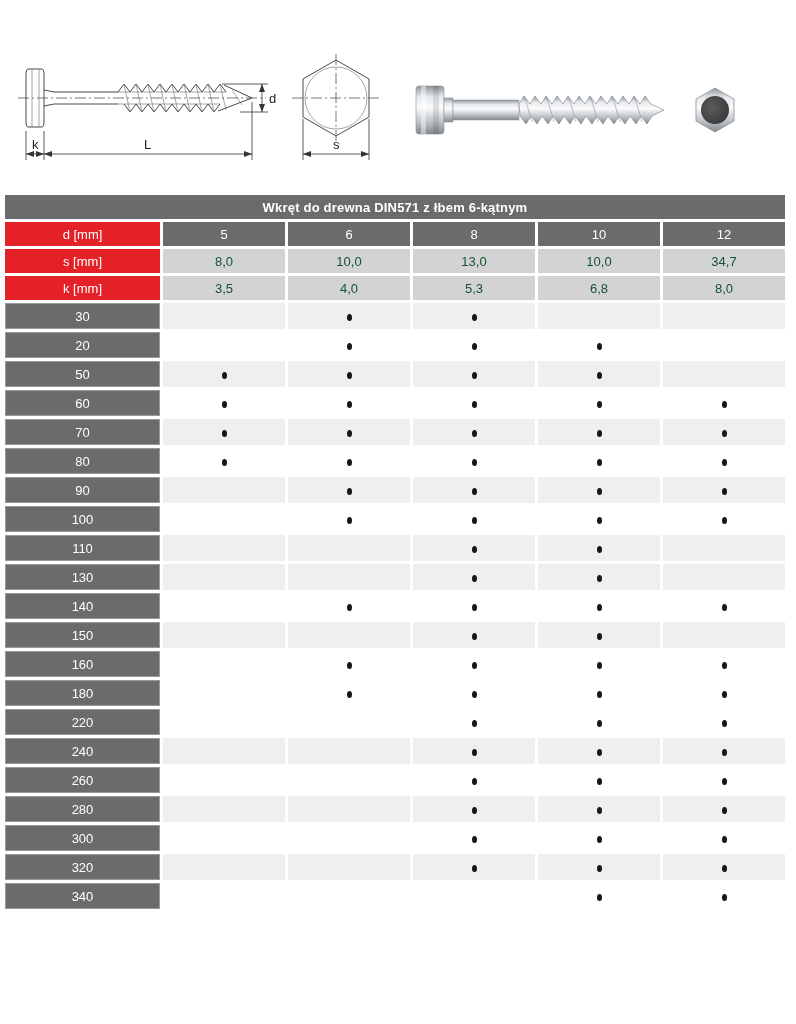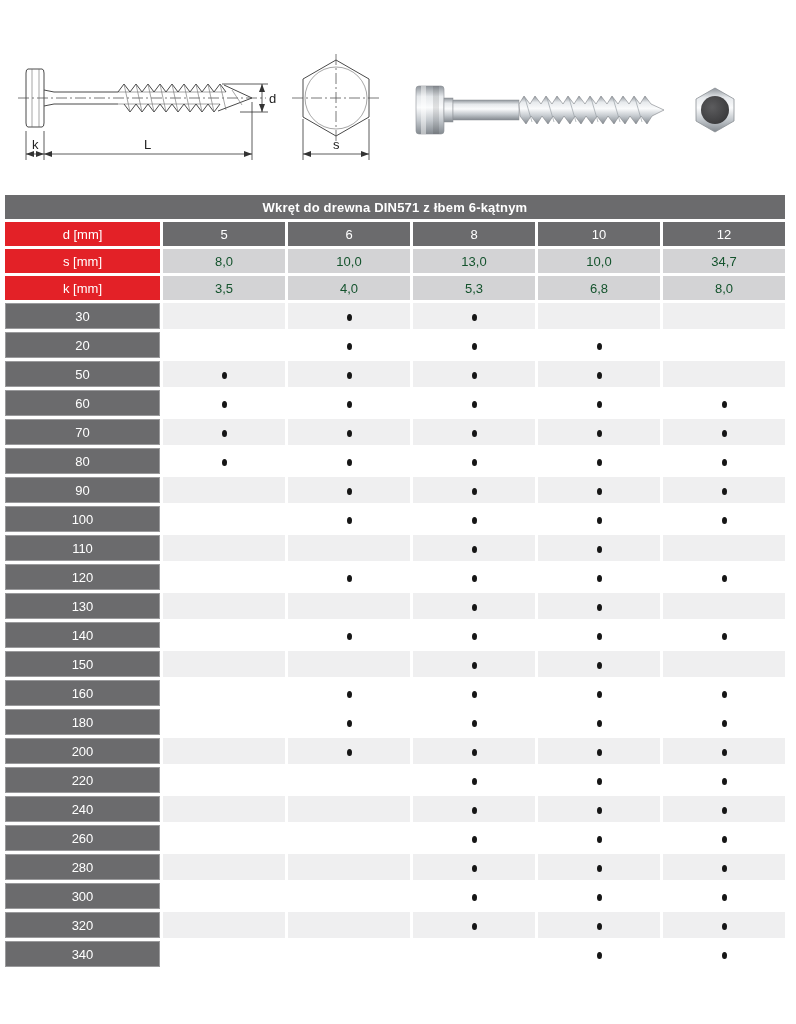--- a/index.html
+++ b/index.html
@@ -246,28 +246,20 @@
       </tr>
       <tr>
         <td class="lbl-dark">110</td>
         <td class="cell-alt"></td>
         <td class="cell-alt"></td>
         <td class="cell-alt"><span class="dot"></span></td>
         <td class="cell-alt"><span class="dot"></span></td>
         <td class="cell-alt"></td>
       </tr>
       <tr>
-        <td class="lbl-dark">120</td>
-        <td class="cell-w"></td>
-        <td class="cell-w"><span class="dot"></span></td>
-        <td class="cell-w"><span class="dot"></span></td>
-        <td class="cell-w"><span class="dot"></span></td>
-        <td class="cell-w"><span class="dot"></span></td>
-      </tr>
-      <tr>
         <td class="lbl-dark">130</td>
         <td class="cell-alt"></td>
         <td class="cell-alt"></td>
         <td class="cell-alt"><span class="dot"></span></td>
         <td class="cell-alt"><span class="dot"></span></td>
         <td class="cell-alt"></td>
       </tr>
       <tr>
         <td class="lbl-dark">140</td>
         <td class="cell-w"></td>
@@ -292,28 +284,20 @@
         <td class="cell-w"><span class="dot"></span></td>
         <td class="cell-w"><span class="dot"></span></td>
       </tr>
       <tr>
         <td class="lbl-dark">180</td>
         <td class="cell-w"></td>
         <td class="cell-w"><span class="dot"></span></td>
         <td class="cell-w"><span class="dot"></span></td>
         <td class="cell-w"><span class="dot"></span></td>
         <td class="cell-w"><span class="dot"></span></td>
-      </tr>
-      <tr>
-        <td class="lbl-dark">200</td>
-        <td class="cell-alt"></td>
-        <td class="cell-alt"><span class="dot"></span></td>
-        <td class="cell-alt"><span class="dot"></span></td>
-        <td class="cell-alt"><span class="dot"></span></td>
-        <td class="cell-alt"><span class="dot"></span></td>
       </tr>
       <tr>
         <td class="lbl-dark">220</td>
         <td class="cell-w"></td>
         <td class="cell-w"></td>
         <td class="cell-w"><span class="dot"></span></td>
         <td class="cell-w"><span class="dot"></span></td>
         <td class="cell-w"><span class="dot"></span></td>
       </tr>
       <tr>

